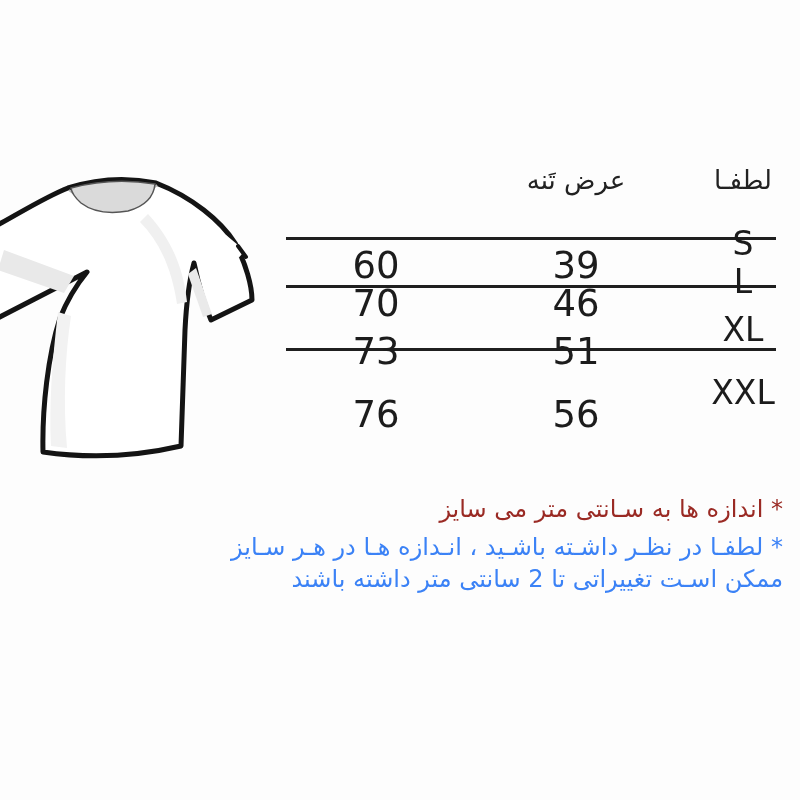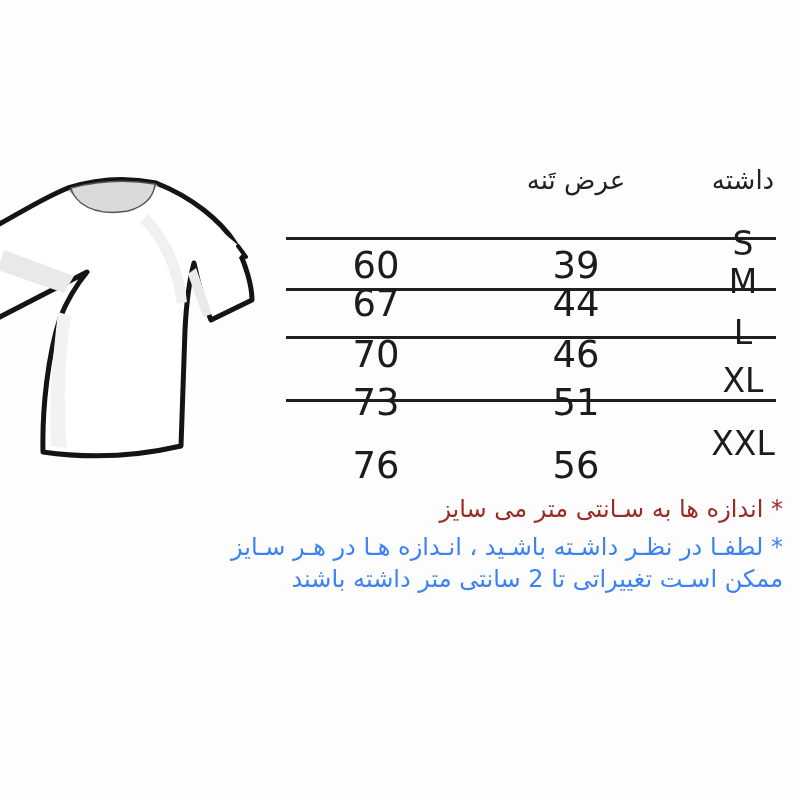--- a/index.html
+++ b/index.html
@@ -67,34 +67,29 @@
 
       <rect x="221" y="92" width="24" height="9" fill="#ffffff" transform="rotate(40 233 96)"></rect>
       <line x1="238" y1="96" x2="246" y2="107" stroke="#141414" stroke-width="4" stroke-linecap="round"></line>
     </svg>
   </div>
 
   <div class="chart">
     <div class="row hdr-row">
       <div class="cell hdr-cell"></div>
       <div class="cell hdr-cell">عرض تَنه</div>
-      <div class="cell hdr-cell size-col">داشته</div>
+      <div class="cell hdr-cell size-col">لطفـا</div>
     </div>
 
     <div class="row data-row first ruled">
       <div class="cell num">60</div>
       <div class="cell num">39</div>
       <div class="cell sz size-col">S</div>
     </div>
 
-    <div class="row data-row mid1 ruled">
-      <div class="cell num">67</div>
-      <div class="cell num">44</div>
-      <div class="cell sz size-col">M</div>
-    </div>
 
     <div class="row data-row mid2 ruled">
       <div class="cell num">70</div>
       <div class="cell num">46</div>
       <div class="cell sz size-col">L</div>
     </div>
 
     <div class="row data-row ruled">
       <div class="cell num">73</div>
       <div class="cell num">51</div>

